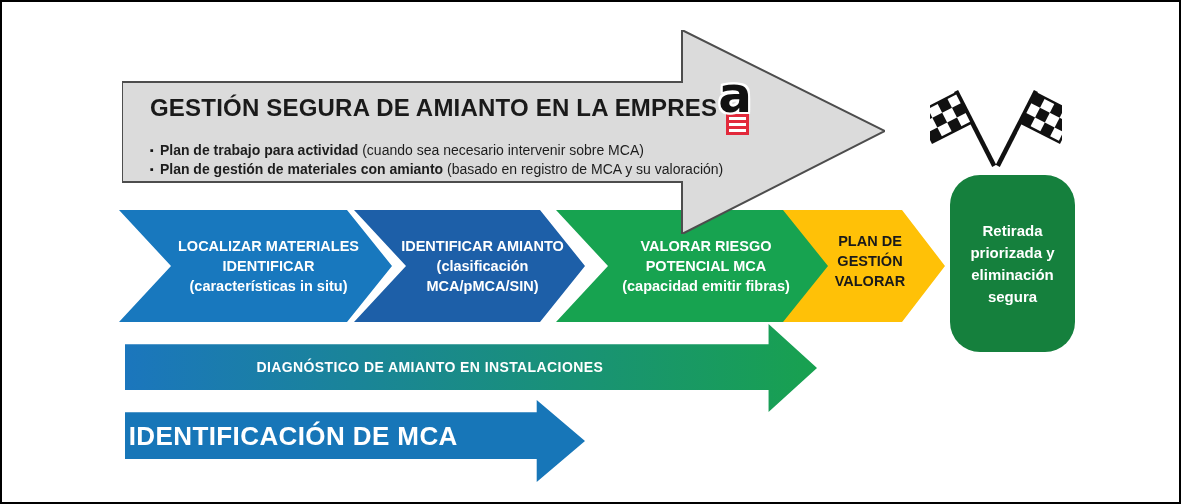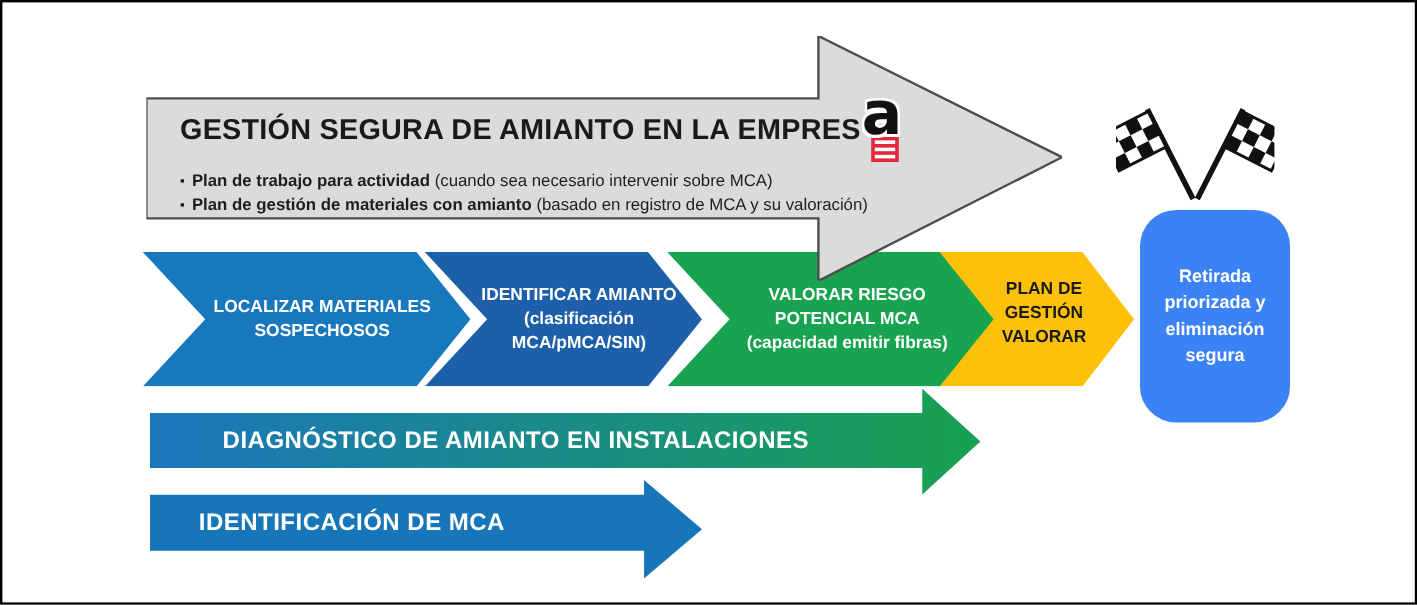--- a/index.html
+++ b/index.html
@@ -44,24 +44,24 @@
     position:absolute;left:948px;top:173px;width:125px;height:177px;border-radius:30px;
     display:flex;align-items:center;justify-content:center;text-align:center;
     color:#fff;font-weight:bold;font-size:15px;line-height:22px;padding:0 15px;box-sizing:border-box;z-index:2;
   }
   .flags{position:absolute;left:928px;top:76px;width:132px;height:92px;z-index:2;}
   
   .phase{
     position:absolute;left:123px;display:flex;align-items:center;justify-content:center;
     color:#fff;font-weight:bold;letter-spacing:.4px;z-index:1;box-sizing:border-box;
   }
-  #phase1{top:322px;width:692px;height:88px;font-size:20px;padding-right:7%;
+  #phase1{top:322px;width:692px;height:88px;font-size:14px;padding-right:7%;
     clip-path:polygon(0 23%,93% 23%,93% 0,100% 50%,93% 100%,93% 75%,0 75%);}
   #phase1 .phase-label{transform:translateY(-1px);}
-  #phase2{top:398px;width:460px;height:82px;font-size:20px;padding-right:10.5%;
+  #phase2{top:398px;width:460px;height:82px;font-size:26px;padding-right:10.5%;
     clip-path:polygon(0 15%,89.5% 15%,89.5% 0,100% 50%,89.5% 100%,89.5% 72%,0 72%);text-align:center;}
   #phase2 .phase-label{transform:translateY(-5px);}
 </style>
 </head>
 <body>
 
 <div id="canvas">
 
   <div class="header-arrow">
     <svg width="763" height="204" viewBox="0 0 763 204">
@@ -98,39 +98,40 @@
         <rect x="90" y="6" width="11" height="11" fill="#111"></rect>
       <rect x="79" y="17" width="11" height="11" fill="#111"></rect>
         <rect x="101" y="17" width="11" height="11" fill="#111"></rect>
       <rect x="68" y="28" width="11" height="11" fill="#111"></rect>
         <rect x="90" y="28" width="11" height="11" fill="#111"></rect>
     </g>
   </svg>
 
   <div class="step" id="step1" style="background-color: rgb(24, 120, 190); color: rgb(255, 255, 255);">
     <span>LOCALIZAR MATERIALES</span>
-    <span>SOSPECHOSOS</span>
+    <span>IDENTIFICAR</span>
+    <span>(características in situ)</span>
   </div>
   <div class="step" id="step3" style="background-color: rgb(23, 163, 80); color: rgb(255, 255, 255);">
     <span>VALORAR RIESGO</span>
     <span>POTENCIAL MCA</span>
     <span>(capacidad emitir fibras)</span>
   </div>
   <div class="step" id="step2" style="background-color: rgb(29, 95, 168); color: rgb(255, 255, 255);">
     <span>IDENTIFICAR AMIANTO</span>
     <span>(clasificación</span>
     <span>MCA/pMCA/SIN)</span>
   </div>
   <div class="step" id="step4" style="background-color: rgb(255, 193, 7); color: rgb(26, 26, 26);">
     <span>PLAN DE</span>
     <span>GESTIÓN</span>
     <span>VALORAR</span>
   </div>
 
-  <div class="result-box" style="background-color: #3b82f6;">
+  <div class="result-box" style="background-color: #15803d;">
     <span>Retirada priorizada y eliminación segura</span>
   </div>
 
   <div class="phase" id="phase1" style="background: linear-gradient(90deg, rgb(27, 118, 189), rgb(24, 161, 79));">
     <span class="phase-label">DIAGNÓSTICO DE AMIANTO EN INSTALACIONES</span>
   </div>
   <div class="phase" id="phase2" style="background: linear-gradient(90deg, rgb(23, 118, 184), rgb(23, 118, 184));">
     <span class="phase-label">IDENTIFICACIÓN DE MCA</span>
   </div>
 

